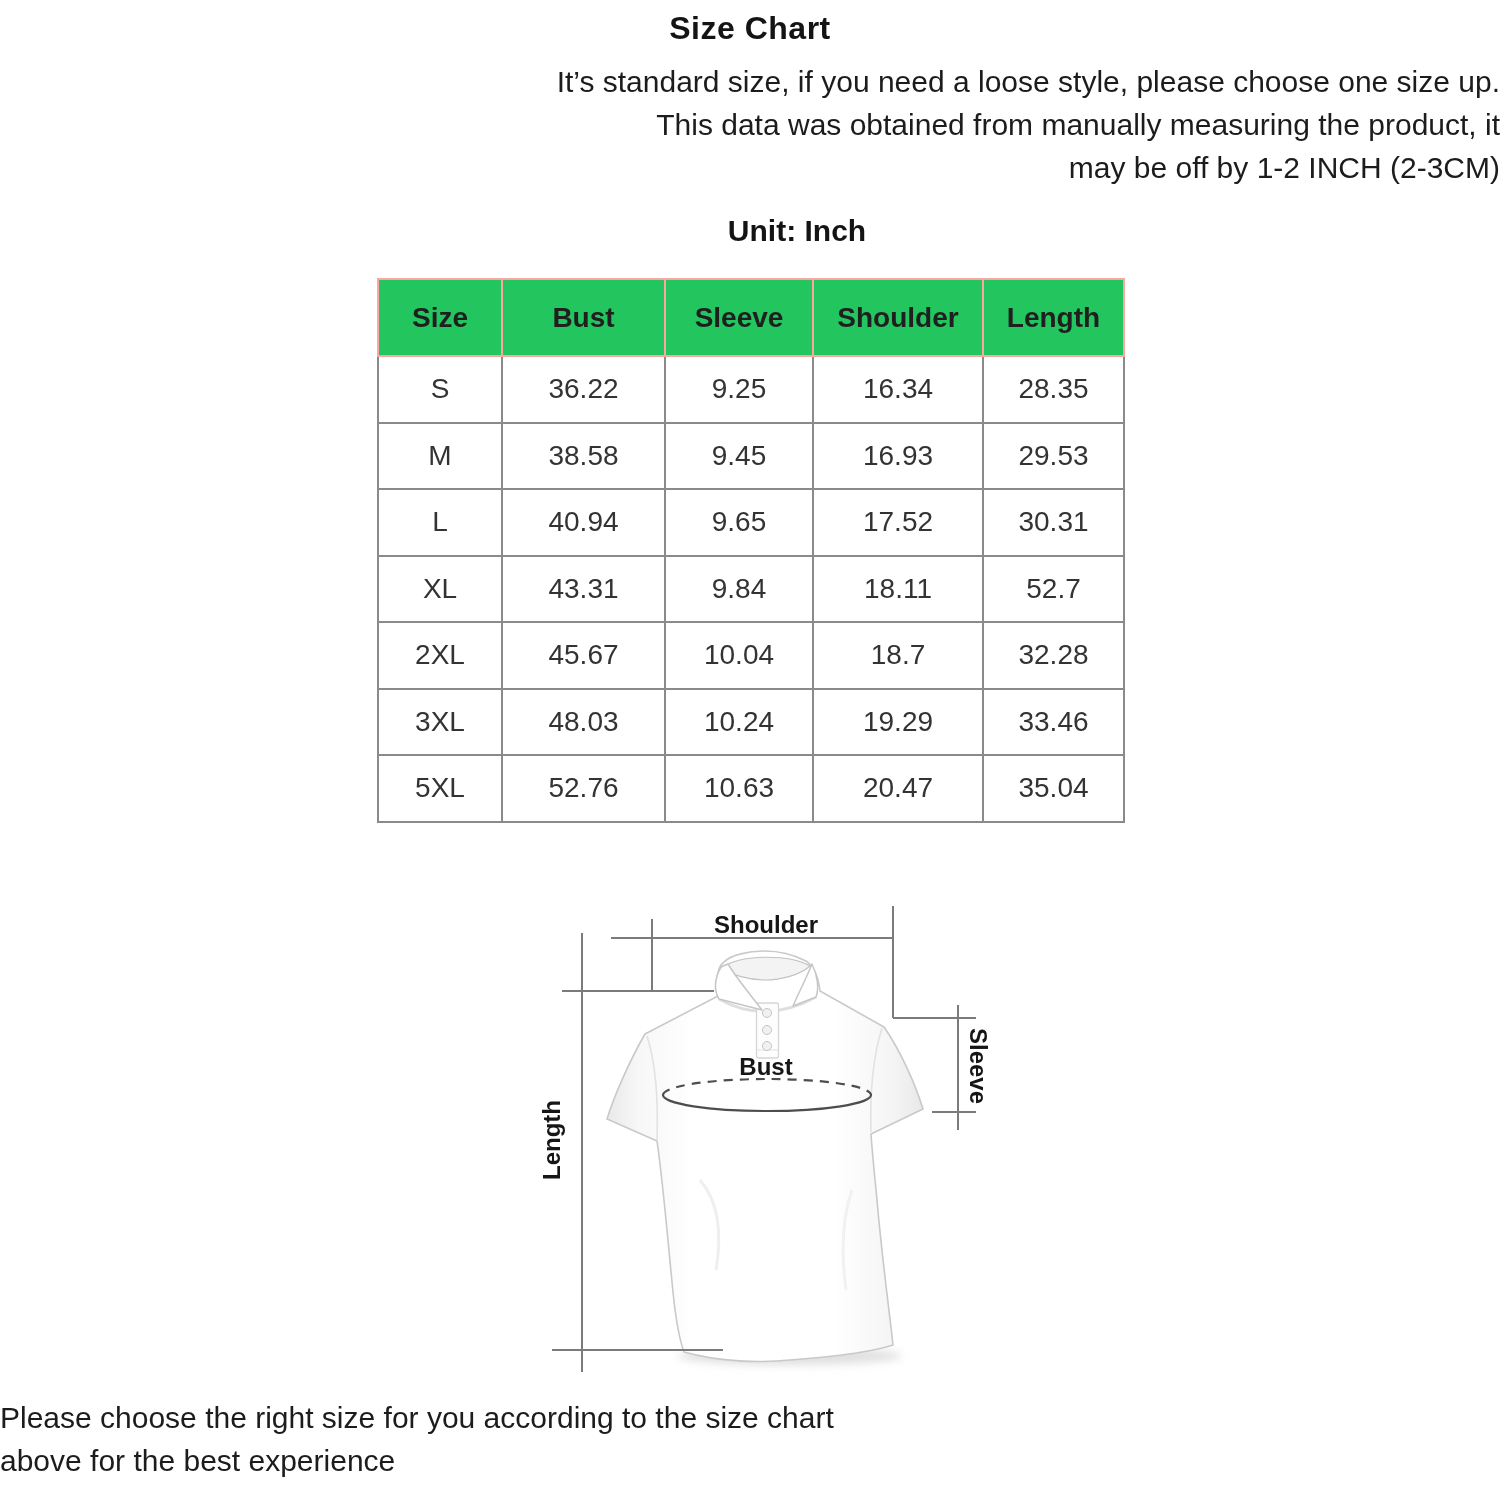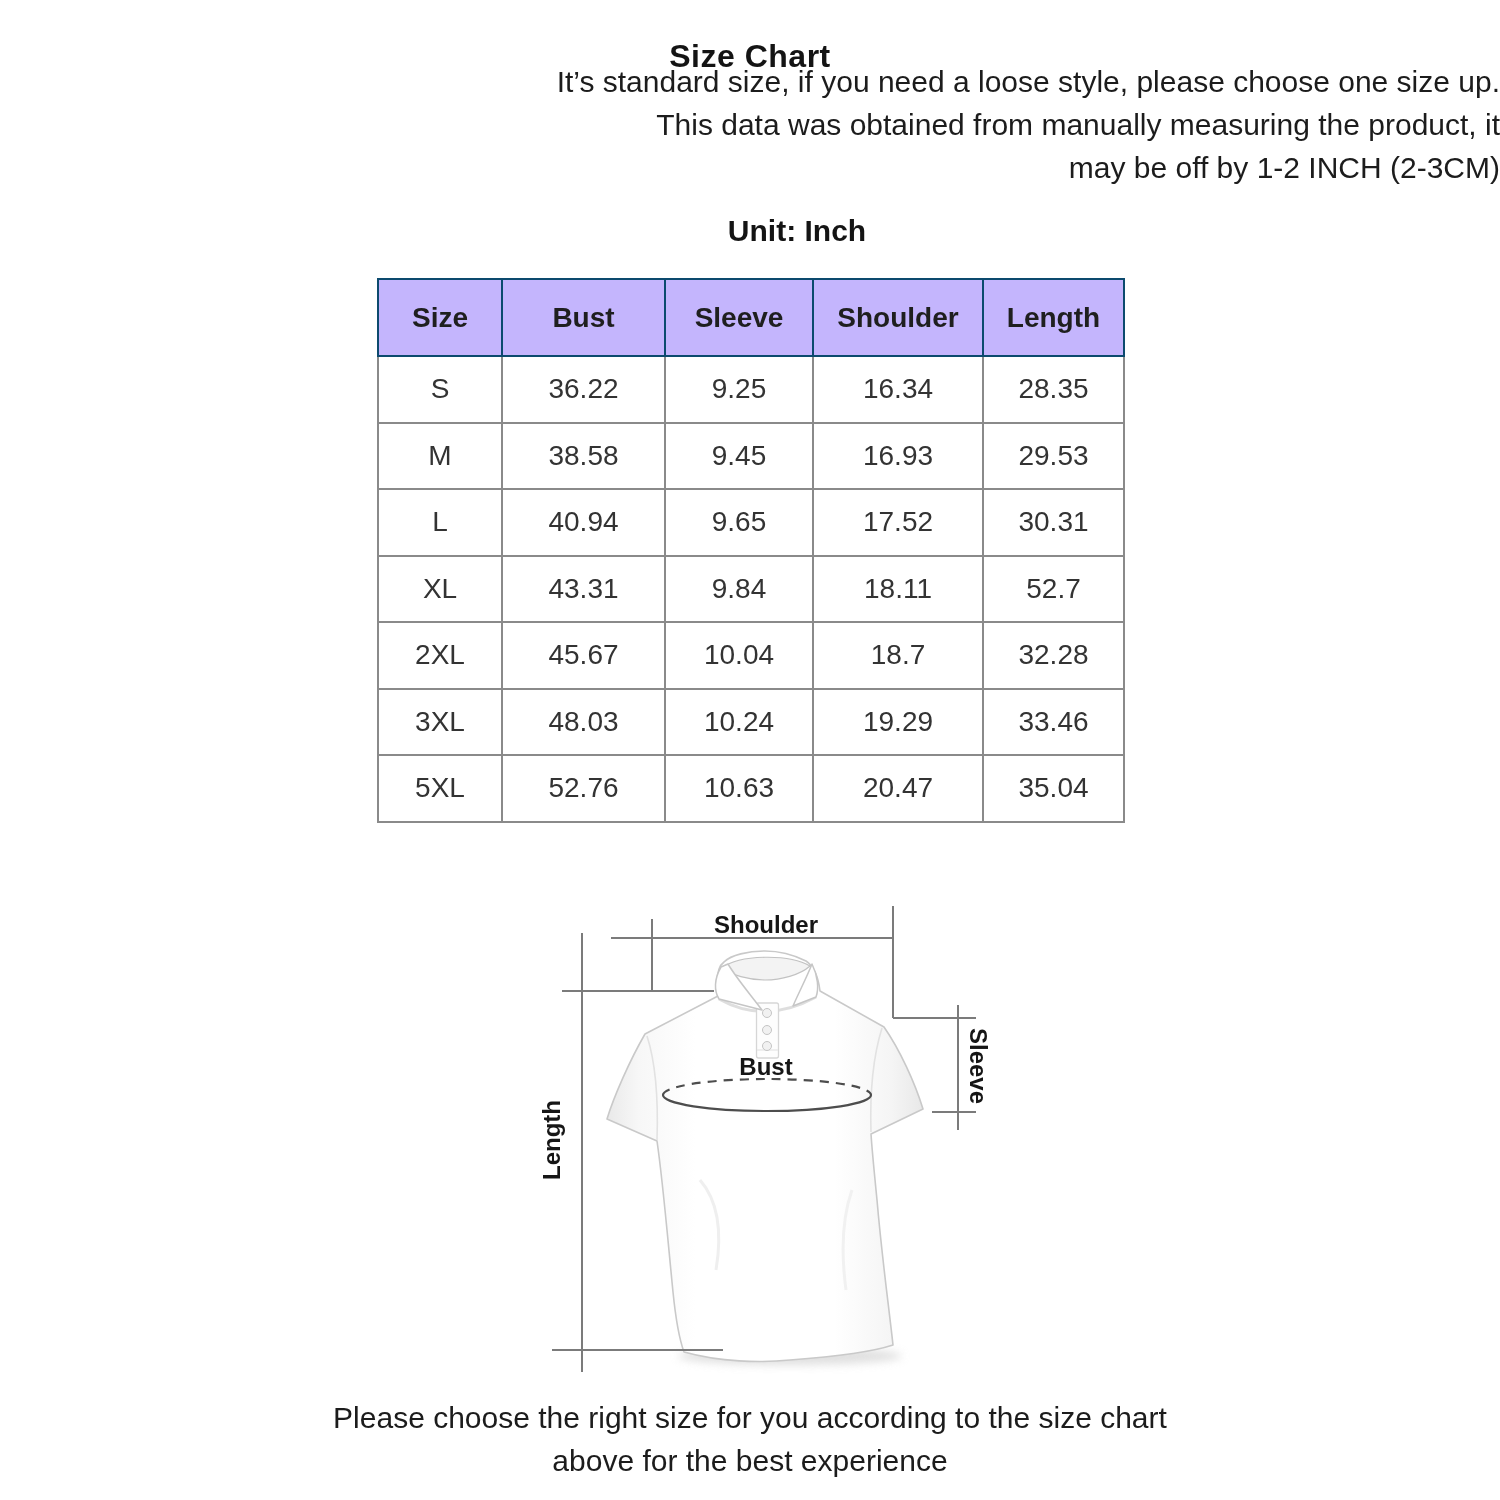--- a/index.html
+++ b/index.html
@@ -9,21 +9,20 @@
     background:#ffffff;
     font-family:"Liberation Sans",sans-serif;
     color:#1b1b1b;
     overflow:hidden;
   }
   .title{
     position:absolute;top:10px;left:0;width:100%;
     text-align:center;
     font-size:32px;font-weight:700;letter-spacing:0.5px;
     color:#141414;
-    margin-top:28px;
   }
   .intro{
     position:absolute;top:60px;left:0;width:100%;
     text-align:right;
     font-size:30px;line-height:43px;font-weight:400;
     color:#1c1c1c;
   }
   .unit{
     position:absolute;top:214px;left:0;width:100%;
     text-align:center;
@@ -33,44 +32,43 @@
   }
   table.size-table{
     position:absolute;left:377px;top:278px;
     width:746px;
     border-collapse:collapse;table-layout:fixed;
     border:2px solid #5f5f5f;
   }
   table.size-table th{
     height:73px;
     font-size:28px;font-weight:700;color:#1f1f1f;
-    border:2px solid #0c4a6e;
+    border:2px solid #fca5a5;
     text-align:center;vertical-align:middle;
-    background:#c4b5fd;
+    background:#22c55e;
   }
   table.size-table td{
     height:62.5px;
     font-size:28px;font-weight:400;color:#333333;
     border:2px solid #8a8a8a;
     text-align:center;vertical-align:middle;
     background:#ffffff;
   }
   .diagram{
     position:absolute;left:505px;top:898px;
     width:530px;height:494px;
   }
   .diagram-label{
     font-family:"Liberation Sans",sans-serif;
     font-size:24px;font-weight:700;fill:#161616;
   }
   .measure{stroke:#7b7b7b;stroke-width:2;fill:none;}
   .bust-arc{stroke:#4d4d4d;stroke-width:2.2;fill:none;}
   .footer{
     position:absolute;top:1396px;left:0;width:100%;
-    text-align:center;
     font-size:30px;line-height:43px;font-weight:400;
     color:#1c1c1c;
   }
 </style>
 </head>
 <body>
 
 <div class="page">
 
   <div class="title">Size Chart</div>

